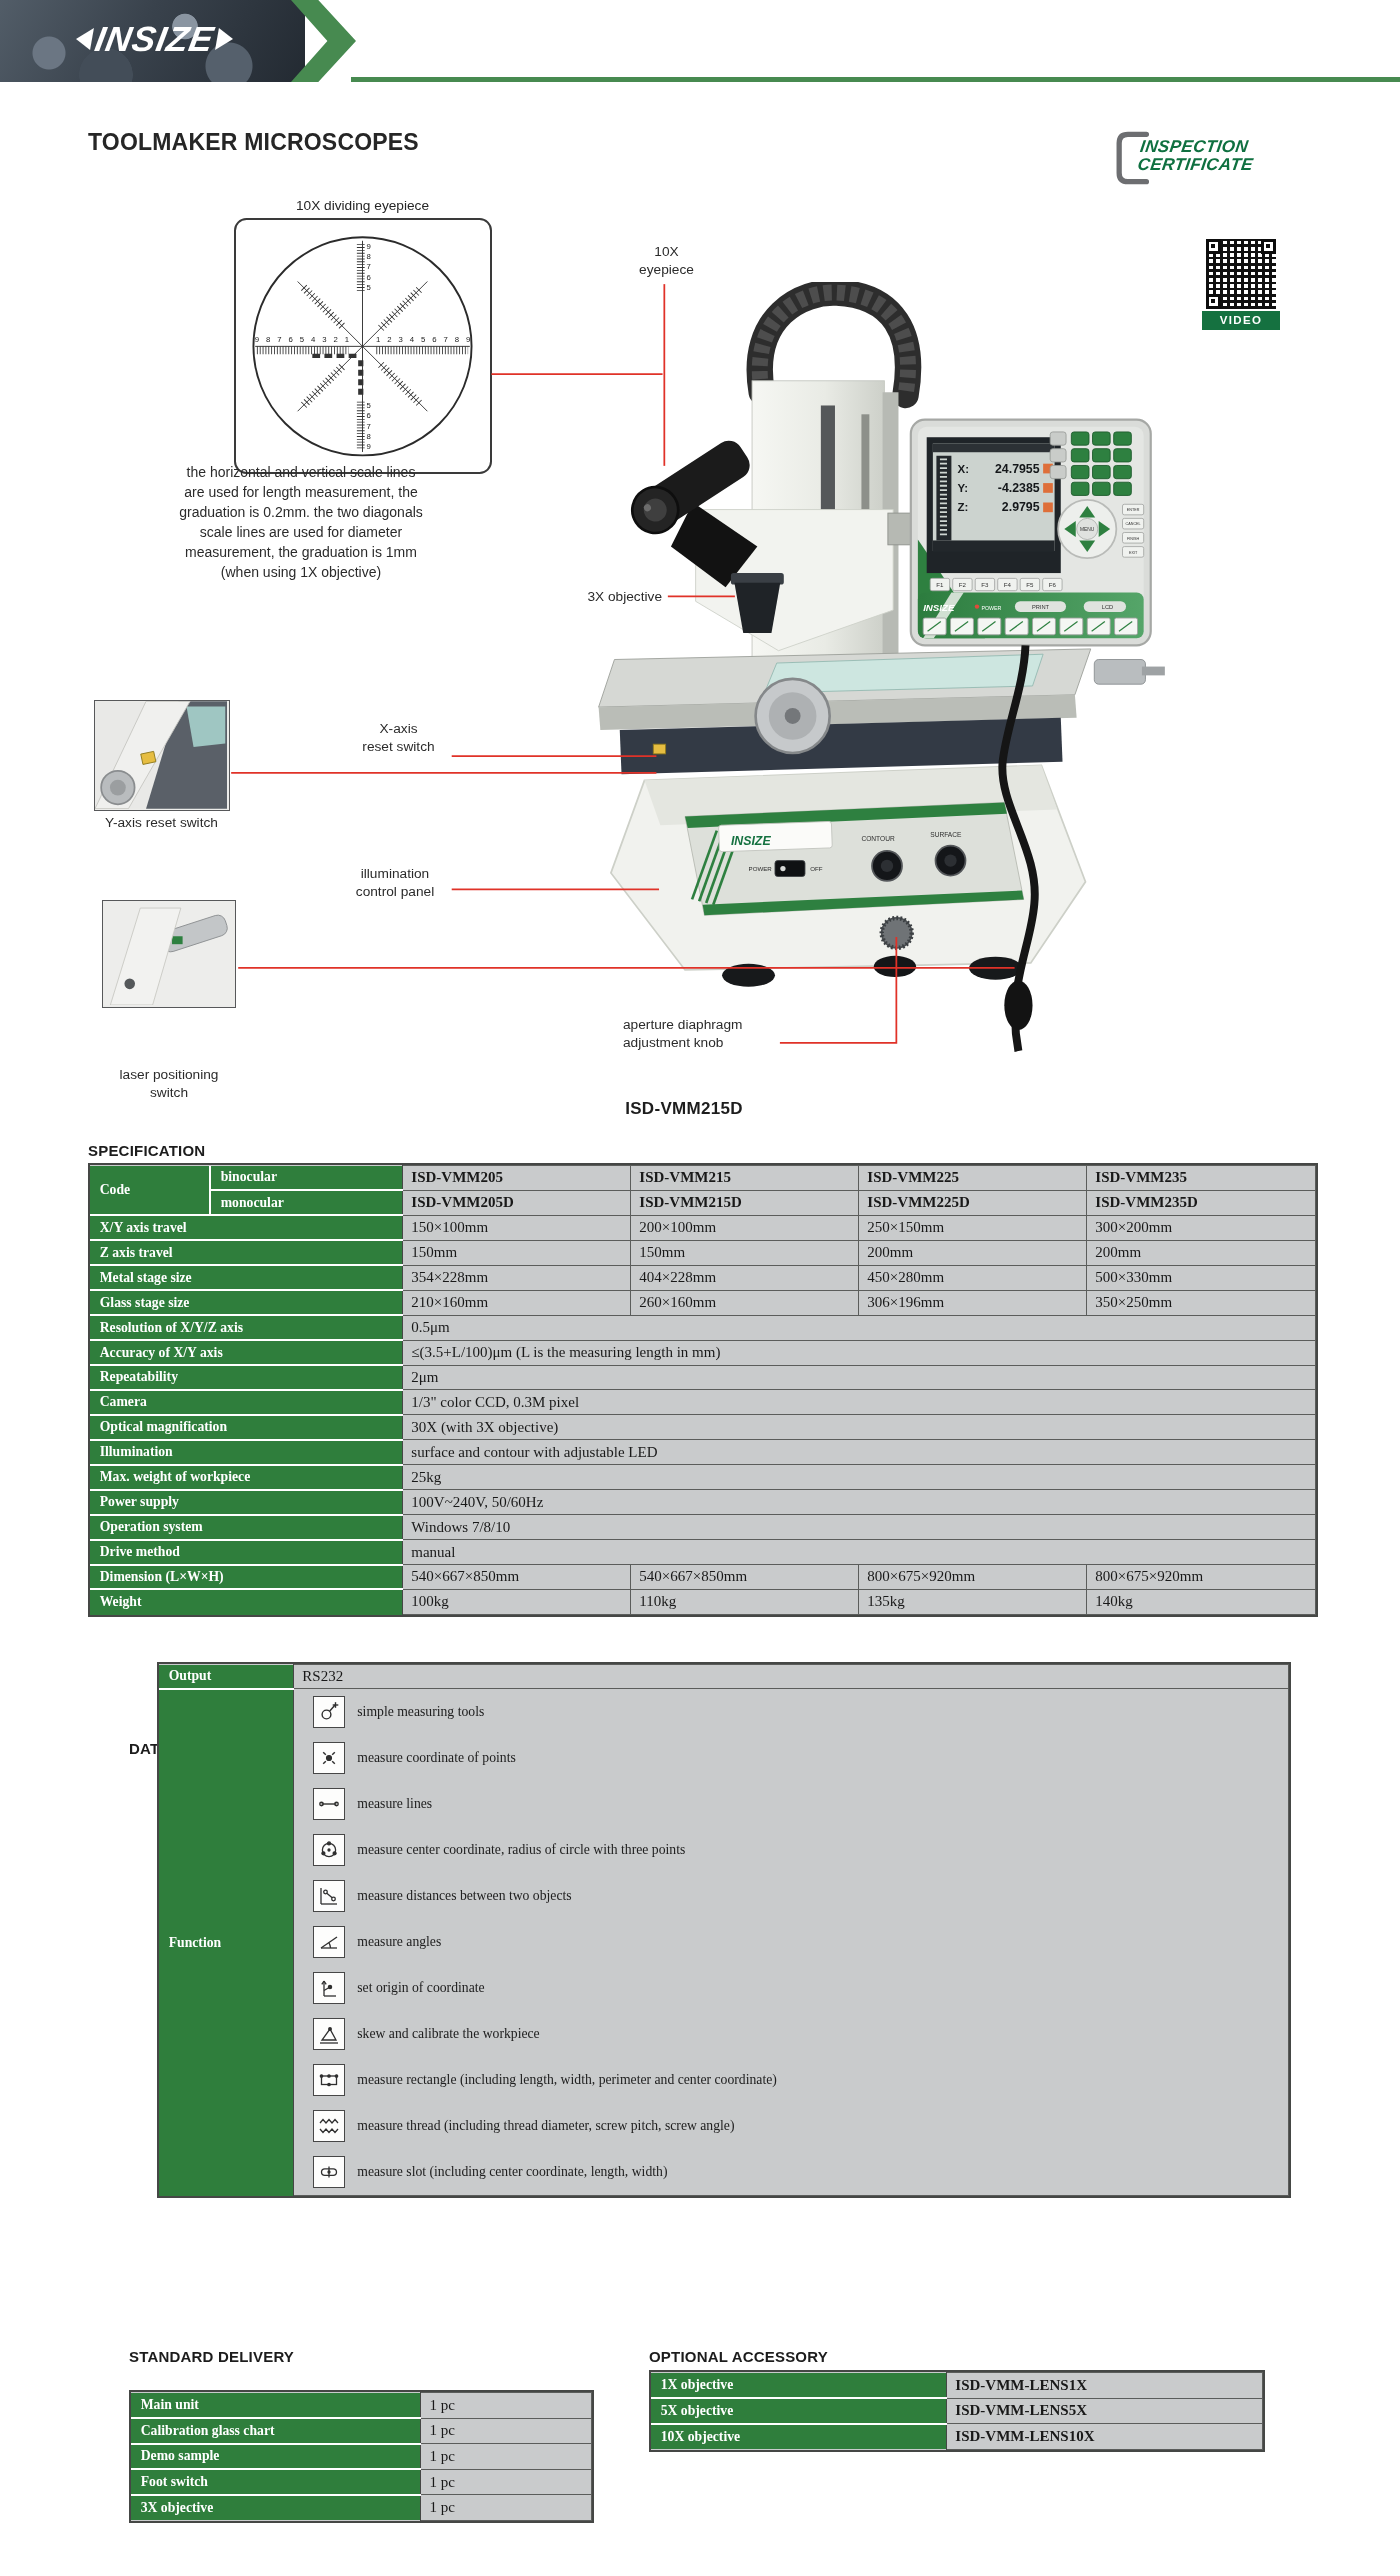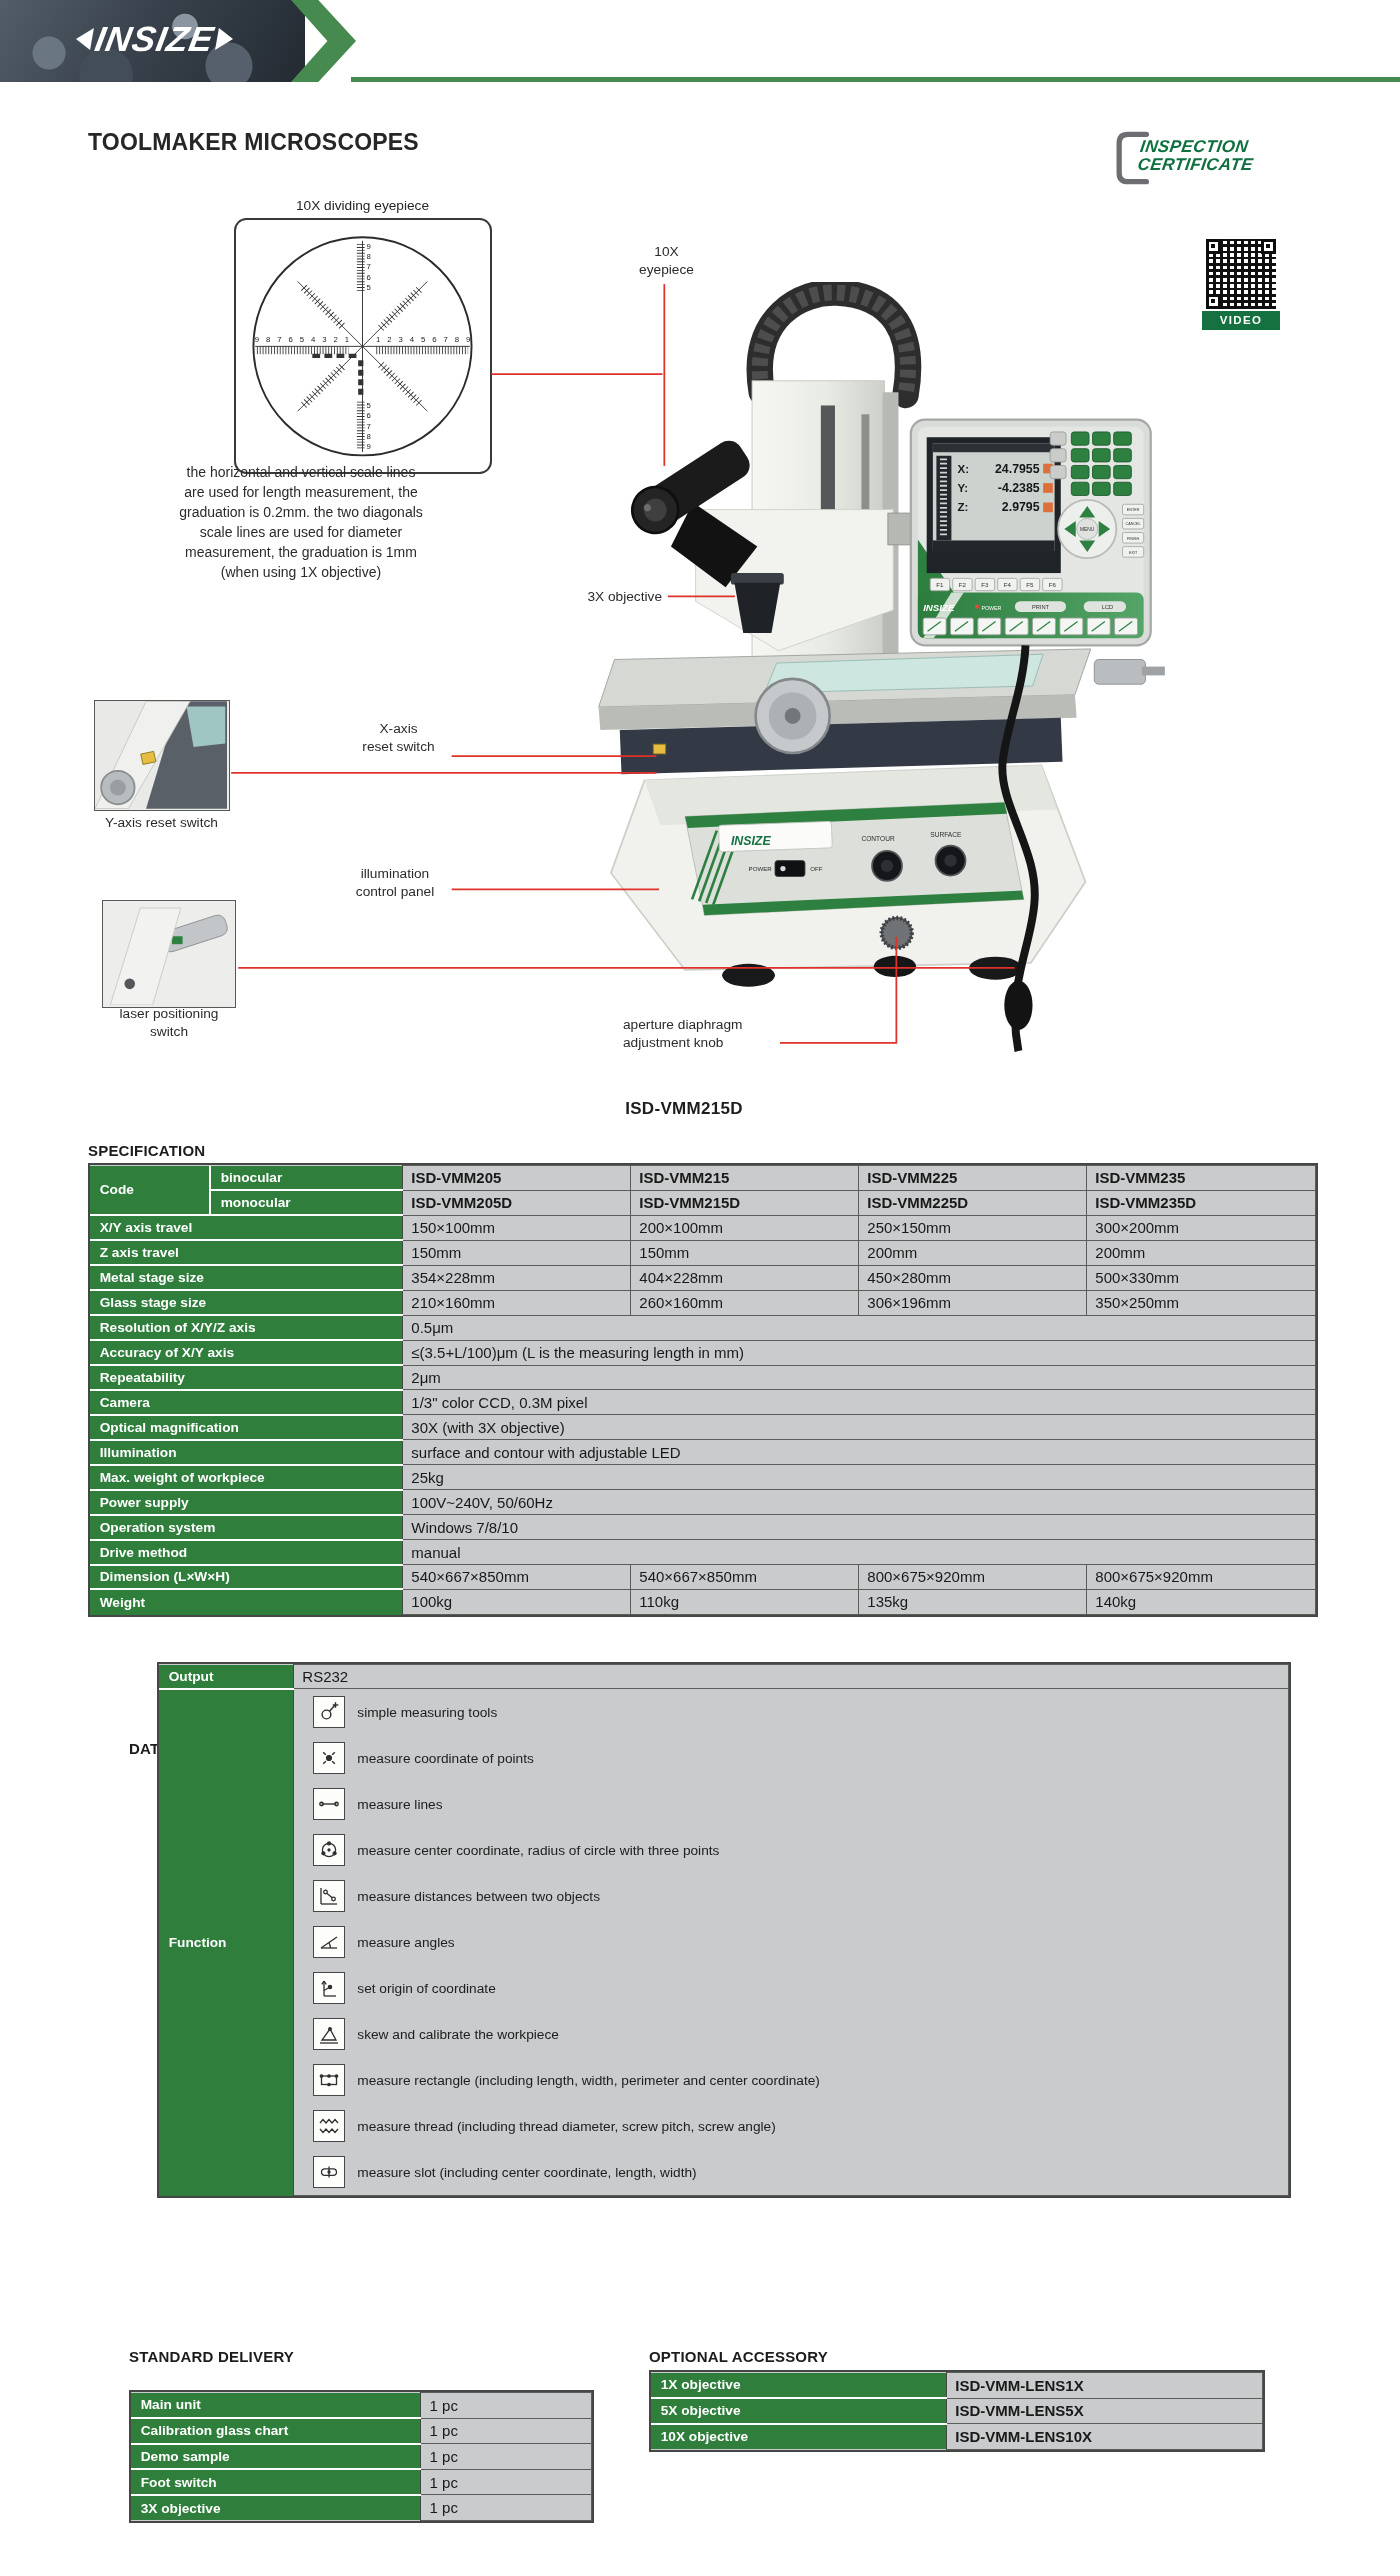--- a/index.html
+++ b/index.html
@@ -48,36 +48,36 @@
   .ep-caption{position:absolute;left:93px;top:462px;width:416px;text-align:center;
     font-size:14px;line-height:20px;color:#2b2b2b;}
 
   
   .lb{position:absolute;font-size:13.7px;line-height:17.6px;color:#2b2b2b;}
   .lb-eyepiece{left:618px;top:243px;width:97px;text-align:center;}
   .lb-objective{left:554px;top:588px;width:108px;text-align:right;}
   .lb-xaxis{left:349px;top:720px;width:99px;text-align:center;}
   .lb-yaxis{left:67px;top:814px;width:189px;text-align:center;}
   .lb-illum{left:341px;top:865px;width:108px;text-align:center;}
-  .lb-laser{left:81px;top:1005px;width:176px;text-align:center;}
+  .lb-laser{left:81px;top:1066px;width:176px;text-align:center;}
   .lb-aperture{left:623px;top:1016px;width:161px;text-align:left;}
   .model-caption{position:absolute;left:556px;top:1099px;width:256px;text-align:center;
     font-size:17px;font-weight:bold;color:#1d1d1d;letter-spacing:0.3px;}
 
   .inset{position:absolute;border:1.8px solid #57585a;box-sizing:border-box;background:#ececea;overflow:hidden;}
   #y-inset{left:94px;top:700px;width:136px;height:111px;}
   #laser-inset{left:102px;top:900px;width:134px;height:108px;}
 
   #callout-lines{position:absolute;left:0;top:0;pointer-events:none;}
   #microscope-svg{position:absolute;left:512px;top:282px;}
 
   
   .sec-h{position:absolute;font-size:15px;font-weight:bold;color:#1c1c1c;letter-spacing:0.2px;}
   .tbl{position:absolute;border:2.3px solid #454745;box-sizing:border-box;background:#c9cbcc;}
-  .tbl table{border-collapse:collapse;table-layout:fixed;}
+  .tbl table{border-collapse:collapse;table-layout:fixed;font-family:Liberation Serif, serif;}
   .tbl td{box-sizing:border-box;overflow:hidden;white-space:nowrap;}
   td.g{background:#2f7e3c;color:#fff;font-weight:bold;font-size:13.7px;padding:1.8px 9.7px;
     border-right:1.4px solid #454745;border-bottom:2.1px solid #fff;}
   td.g.wr{border-right:2.1px solid #fff;}
   tr:last-child td.g{border-bottom:none;}
   td.v{background:#c9cbcc;color:#191919;font-size:15px;padding:1.8px 8.8px;border:1.4px solid #5b5d5b;}
   td.v.b{font-weight:bold;}
   #spec-h{left:88px;top:1142px;}
   #spec-table{left:88px;top:1163px;}
   #spec-table table{width:1220px;height:450px;}

